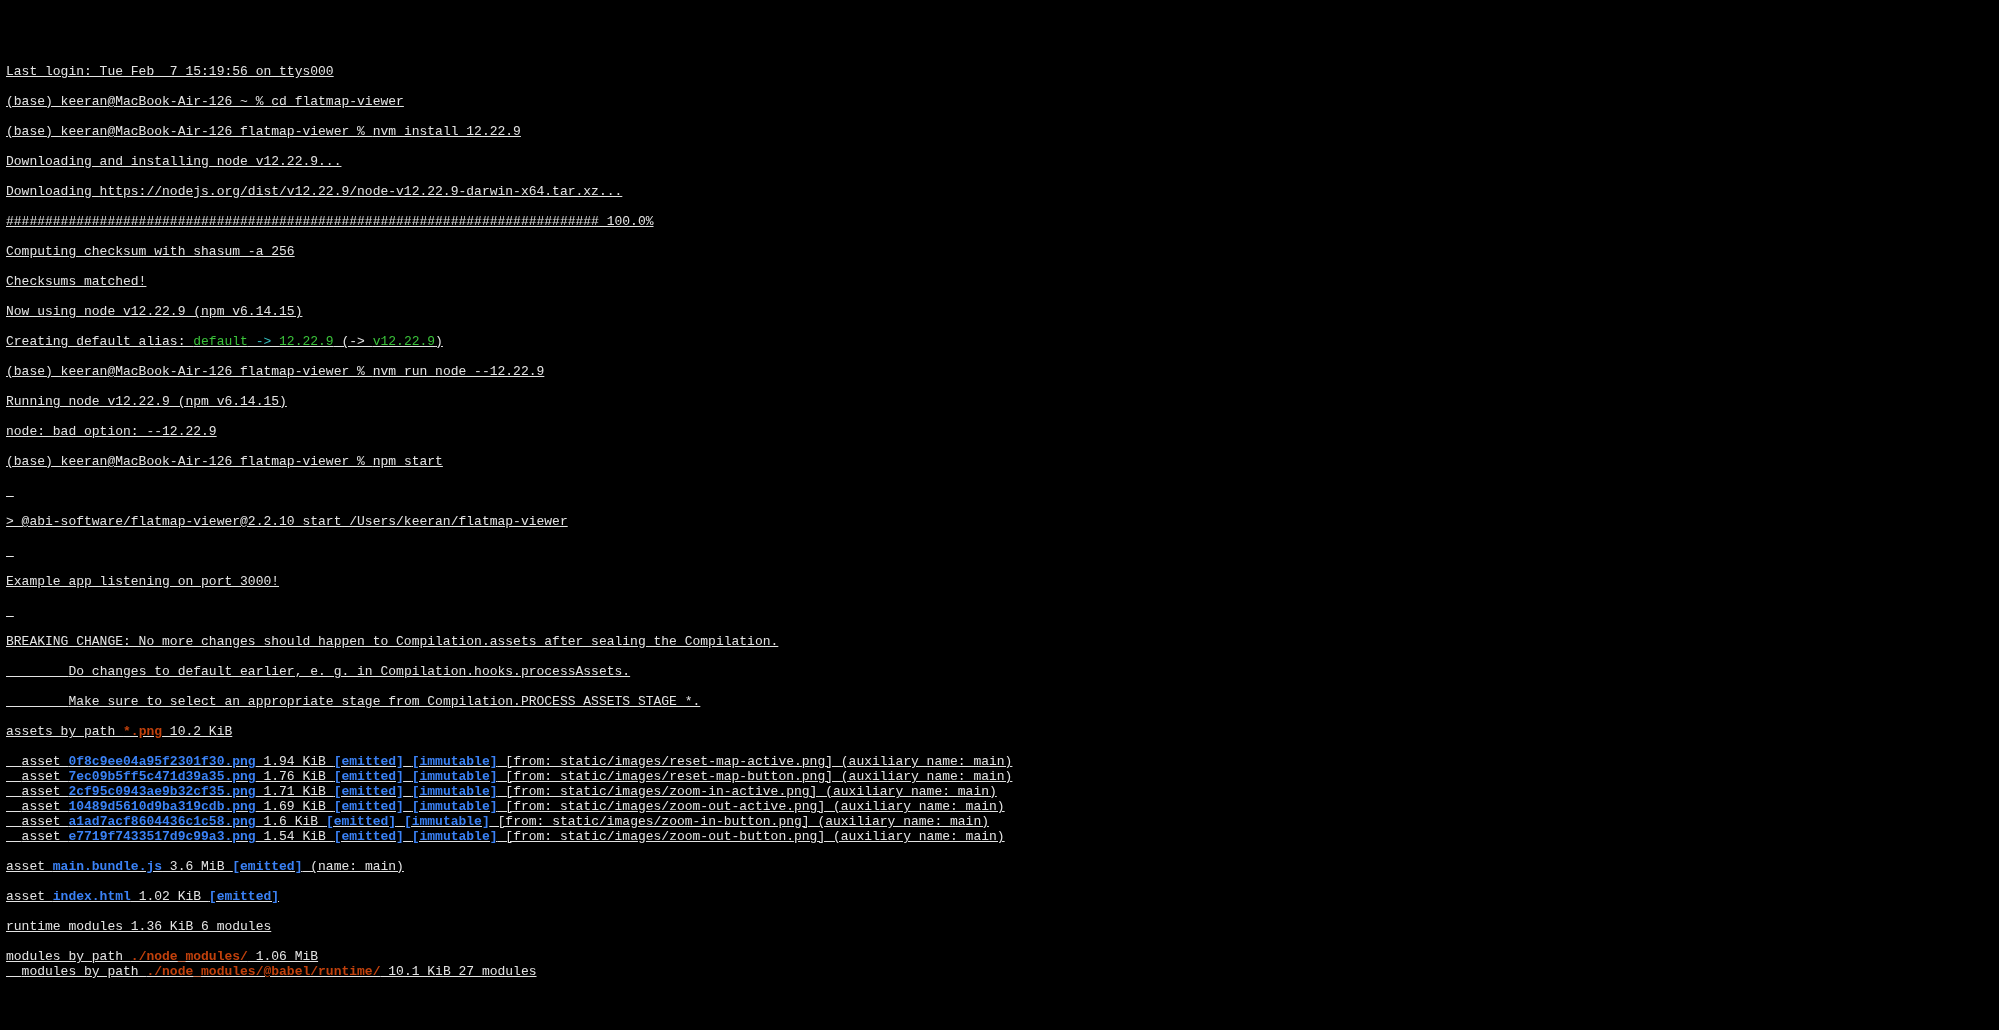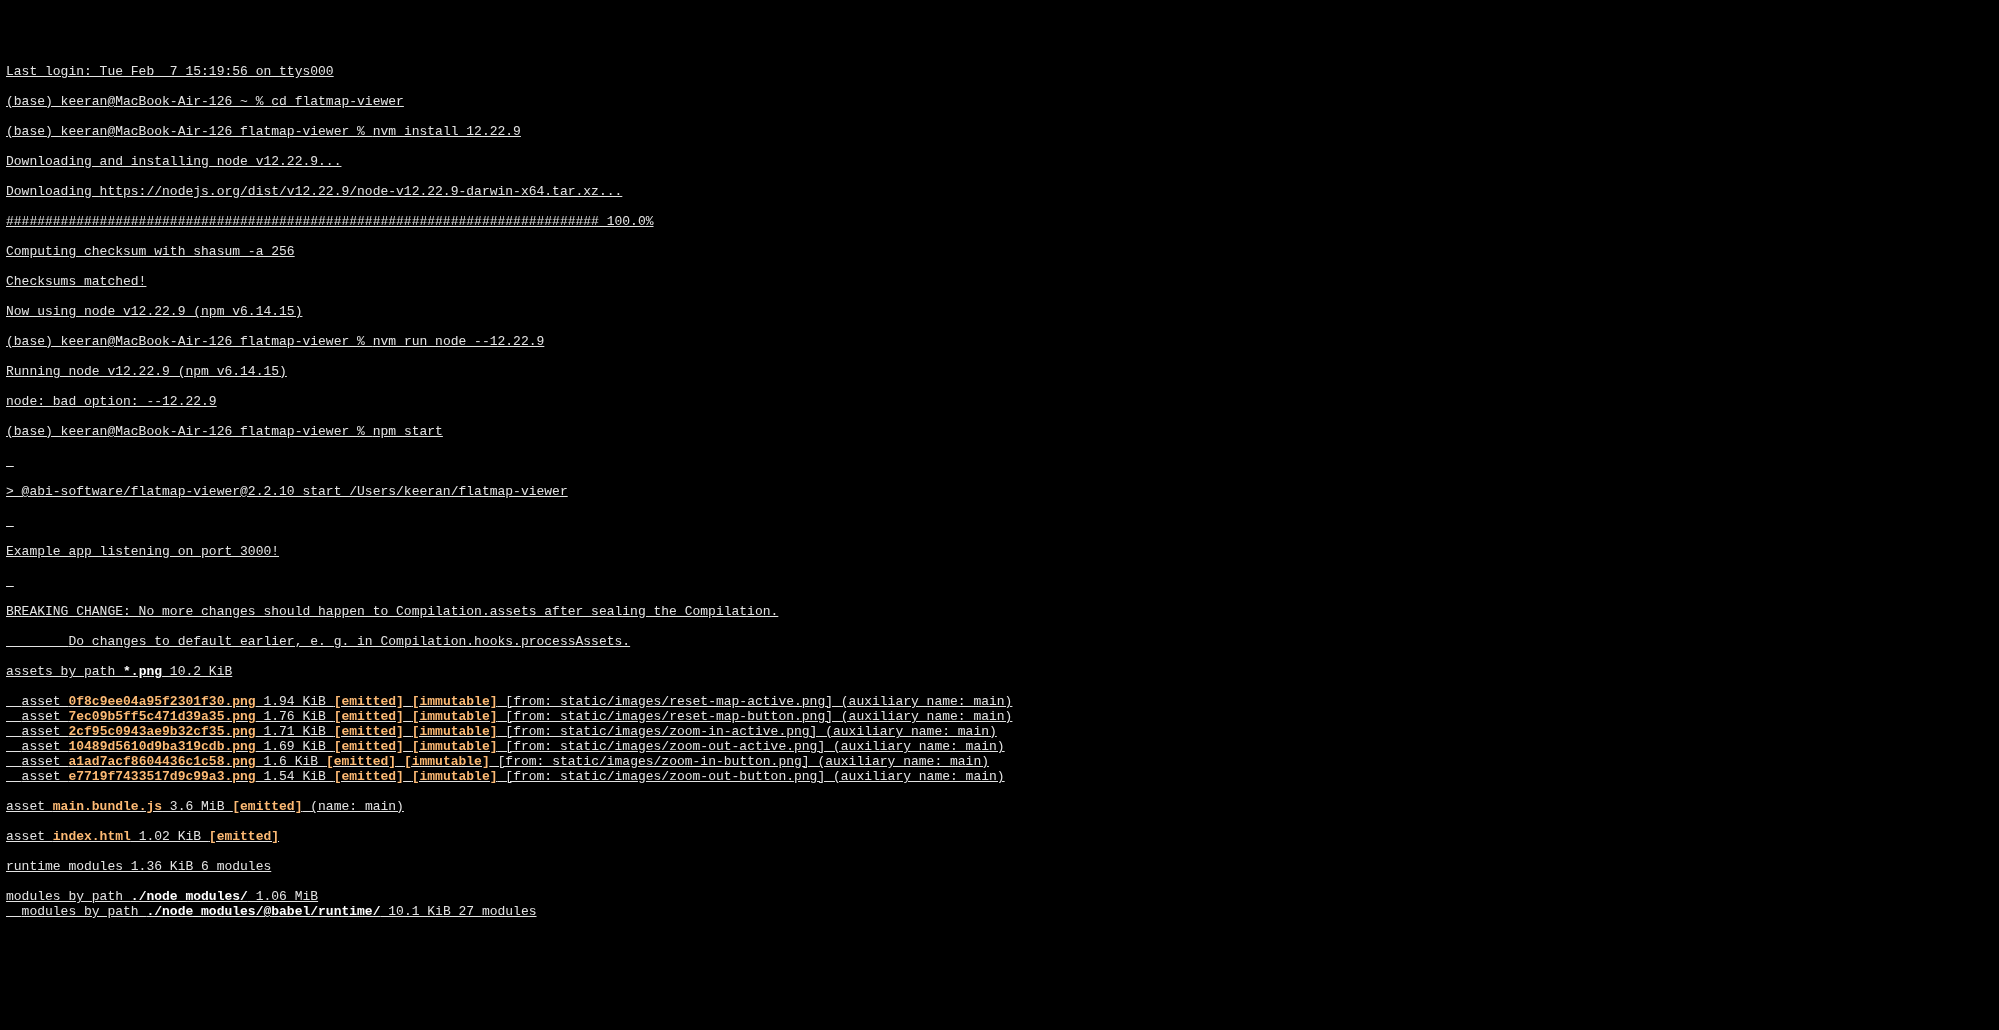--- a/index.html
+++ b/index.html
@@ -6,50 +6,52 @@
     body {
       background: #000;
       color: #e4e4e4;
       font-family: "Menlo", "Monaco", "Courier New", monospace;
       font-size: 13px;
       line-height: 15px;
       padding: 4px 6px;
       white-space: pre;
     }
     .line { white-space: pre-wrap; text-decoration: underline; }
-    .green { color: #fdba74; font-weight: bold; }
+    .green { color: #3b82f6; font-weight: bold; }
     .green-normal { color: #3ac23a; }
     .cyan { color: #34bfbf; }
-    .bold-white { color: #ffffff; font-weight: bold; }
+    .bold-white { color: #c2410c; font-weight: bold; }
   </style>
 </head>
 <body>
 
 
 <div id="term">
 <div class="line">Last login: Tue Feb  7 15:19:56 on ttys000</div>
 <div class="line"><span>(base) keeran@MacBook-Air-126 ~ % </span><span>cd flatmap-viewer</span></div>
 <div class="line"><span>(base) keeran@MacBook-Air-126 flatmap-viewer % </span><span>nvm install 12.22.9</span></div>
 <div class="line">Downloading and installing node v12.22.9...</div>
 <div class="line">Downloading https://nodejs.org/dist/v12.22.9/node-v12.22.9-darwin-x64.tar.xz...</div>
 <div class="line">############################################################################ 100.0%</div>
 <div class="line">Computing checksum with shasum -a 256</div>
 <div class="line">Checksums matched!</div>
 <div class="line">Now using node v12.22.9 (npm v6.14.15)</div>
+<div class="line"><span>Creating default alias: </span><span class="green-normal">default</span><span class="cyan"> -&gt; </span><span class="green-normal">12.22.9</span><span> (-&gt; </span><span class="green-normal">v12.22.9</span><span>)</span></div>
 <div class="line"><span>(base) keeran@MacBook-Air-126 flatmap-viewer % </span><span>nvm run node --12.22.9</span></div>
 <div class="line">Running node v12.22.9 (npm v6.14.15)</div>
 <div class="line">node: bad option: --12.22.9</div>
 <div class="line"><span>(base) keeran@MacBook-Air-126 flatmap-viewer % </span><span>npm start</span></div>
 <div class="line"> </div>
 <div class="line">&gt; @abi-software/flatmap-viewer@2.2.10 start /Users/keeran/flatmap-viewer</div>
 <div class="line"> </div>
 <div class="line">Example app listening on port 3000!</div>
 <div class="line"> </div>
 <div class="line">BREAKING CHANGE: No more changes should happen to Compilation.assets after sealing the Compilation.</div>
 <div class="line">        Do changes to default earlier, e. g. in Compilation.hooks.processAssets.</div>
+<div class="line">        Make sure to select an appropriate stage from Compilation.PROCESS_ASSETS_STAGE_*.</div>
 <div class="line"><span>assets by path </span><span class="bold-white">*.png</span><span> 10.2 KiB</span></div>
 <div id="assets-list"><div class="line"><span>  </span><span>asset </span><span class="green">0f8c9ee04a95f2301f30.png</span><span> 1.94 KiB </span><span class="green">[emitted]</span><span> </span><span class="green">[immutable]</span><span> [from: static/images/reset-map-active.png] (auxiliary name: main)</span></div><div class="line"><span>  </span><span>asset </span><span class="green">7ec09b5ff5c471d39a35.png</span><span> 1.76 KiB </span><span class="green">[emitted]</span><span> </span><span class="green">[immutable]</span><span> [from: static/images/reset-map-button.png] (auxiliary name: main)</span></div><div class="line"><span>  </span><span>asset </span><span class="green">2cf95c0943ae9b32cf35.png</span><span> 1.71 KiB </span><span class="green">[emitted]</span><span> </span><span class="green">[immutable]</span><span> [from: static/images/zoom-in-active.png] (auxiliary name: main)</span></div><div class="line"><span>  </span><span>asset </span><span class="green">10489d5610d9ba319cdb.png</span><span> 1.69 KiB </span><span class="green">[emitted]</span><span> </span><span class="green">[immutable]</span><span> [from: static/images/zoom-out-active.png] (auxiliary name: main)</span></div><div class="line"><span>  </span><span>asset </span><span class="green">a1ad7acf8604436c1c58.png</span><span> 1.6 KiB </span><span class="green">[emitted]</span><span> </span><span class="green">[immutable]</span><span> [from: static/images/zoom-in-button.png] (auxiliary name: main)</span></div><div class="line"><span>  </span><span>asset </span><span class="green">e7719f7433517d9c99a3.png</span><span> 1.54 KiB </span><span class="green">[emitted]</span><span> </span><span class="green">[immutable]</span><span> [from: static/images/zoom-out-button.png] (auxiliary name: main)</span></div></div>
 <div class="line"><span>asset </span><span class="green">main.bundle.js</span><span> 3.6 MiB </span><span class="green">[emitted]</span><span> (name: main)</span></div>
 <div class="line"><span>asset </span><span class="green">index.html</span><span> 1.02 KiB </span><span class="green">[emitted]</span></div>
 <div class="line">runtime modules 1.36 KiB 6 modules</div>
 <div id="mods-list"><div class="line"><span></span><span>modules by path </span><span class="bold-white">./node_modules/</span><span> 1.06 MiB</span></div><div class="line"><span>  </span><span>modules by path </span><span class="bold-white">./node_modules/@babel/runtime/</span><span> 10.1 KiB 27 modules</span></div></div>
 
 
 
 

